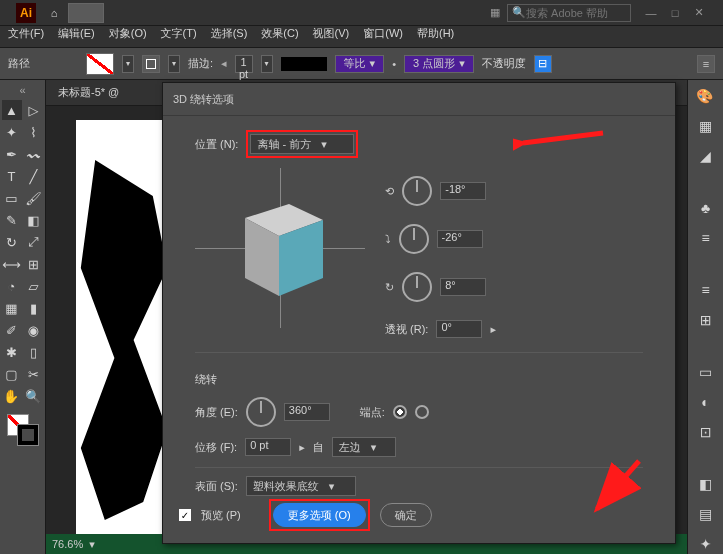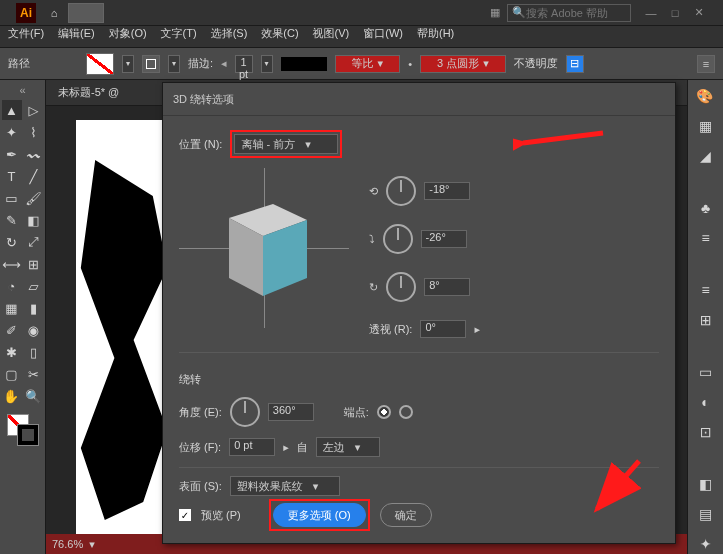--- a/index.html
+++ b/index.html
@@ -17,42 +17,42 @@
 .menubar{height:22px;background:#323232;display:flex;align-items:flex-start;padding:0 8px;gap:14px;border-bottom:1px solid #1a1a1a}
 .menu-item{color:#d4d4d4;cursor:pointer}
 .controlbar{height:32px;background:#4a4a4a;display:flex;align-items:center;padding:0 8px;gap:8px;border-bottom:1px solid #1a1a1a}
 .cb-label{color:#d4d4d4}
 .swatch{width:28px;height:22px;background:#fff;border:1px solid #666;position:relative}
 .swatch.red-slash::after{content:"";position:absolute;left:0;top:0;right:0;bottom:0;background:linear-gradient(to top right,transparent 45%,red 45%,red 55%,transparent 55%)}
 .dd-arrow{width:12px;height:18px;background:#3a3a3a;border:1px solid #666;display:flex;align-items:center;justify-content:center;font-size:8px}
 .small-box{width:18px;height:18px;background:#5a5a5a;border:1px solid #666;display:flex;align-items:center;justify-content:center}
 .num-input{width:18px;height:18px;background:#3a3a3a;border:1px solid #666;text-align:center;color:#d4d4d4}
 .cb-seg{width:46px;height:14px;background:linear-gradient(to right,#000,#000)}
-.dd-text{height:18px;background:#b91c1c;border:1px solid #666;padding:0 16px;display:flex;align-items:center;gap:4px}
+.dd-text{height:18px;background:#4c1d95;border:1px solid #666;padding:0 8px;display:flex;align-items:center;gap:4px}
 .main{display:flex;height:calc(554px - 26px - 22px - 32px)}
 .tool-col{width:46px;background:#4a4a4a;border-right:1px solid #1a1a1a;display:flex;flex-direction:column;align-items:center;padding-top:4px}
 .tool-grid{display:grid;grid-template-columns:20px 20px;gap:2px}
 .tool{width:20px;height:20px;display:flex;align-items:center;justify-content:center;color:#d4d4d4;cursor:pointer;font-size:13px}
 .tool.sel{background:#323232}
 .fillstroke{margin-top:8px;position:relative;width:32px;height:32px}
 .fs-fill{position:absolute;width:22px;height:22px;background:#fff;border:1px solid #888;left:0;top:0}
 .fs-fill::after{content:"";position:absolute;left:0;top:0;right:0;bottom:0;background:linear-gradient(to top right,transparent 43%,red 43%,red 57%,transparent 57%)}
 .fs-stroke{position:absolute;width:22px;height:22px;background:#000;border:1px solid #888;right:0;bottom:0}
 .fs-stroke::before{content:"";position:absolute;left:4px;top:4px;right:4px;bottom:4px;background:#4a4a4a}
 .canvas-area{flex:1;background:#262626;position:relative}
 .tab-row{height:26px;background:#323232;display:flex;align-items:center;padding-left:4px;border-bottom:1px solid #1a1a1a}
 .doc-tab{color:#d4d4d4;padding:0 8px}
 .artboard{position:absolute;left:30px;top:40px;width:96px;height:440px;background:#fff}
 .shape{position:absolute;left:0;top:40px;width:96px;height:360px;background:#000;clip-path:polygon(20% 0,80% 10%,95% 30%,60% 50%,95% 75%,70% 95%,30% 100%,5% 80%,40% 55%,5% 30%)}
-.zoom-bar{position:absolute;left:0;bottom:0;height:20px;background:#7f1d1d;width:100%;display:flex;align-items:center;padding:0 6px;gap:6px}
+.zoom-bar{position:absolute;left:0;bottom:0;height:20px;background:#14532d;width:100%;display:flex;align-items:center;padding:0 6px;gap:6px}
 .right-panels{width:36px;background:#4a4a4a;border-left:1px solid #1a1a1a;display:flex;flex-direction:column;align-items:center;padding-top:6px;gap:10px}
 .panel-icon{width:20px;height:20px;display:flex;align-items:center;justify-content:center;color:#d4d4d4;font-size:14px}
 .dialog{position:absolute;left:162px;top:82px;width:514px;height:462px;background:#4b4b4b;border:1px solid #1a1a1a;box-shadow:2px 2px 6px rgba(0,0,0,.5)}
 .dlg-title{height:28px;background:#4b4b4b;display:flex;align-items:center;padding:16px 10px;border-bottom:1px solid #3a3a3a}
-.dlg-body{padding:14px 16px}
+.dlg-body{padding:14px 32px}
 .row{display:flex;align-items:center;gap:8px;margin-bottom:10px}
 .lbl{color:#d4d4d4}
 .combo{height:20px;background:#3a3a3a;border:1px solid #666;padding:0 6px;display:flex;align-items:center;gap:10px}
 .highlight-red{border:2px solid #ff1a1a;padding:2px}
 .cube-area{display:flex;gap:20px;margin:8px 0 14px}
 .cube-box{width:170px;height:160px;position:relative}
 .crosshair-h{position:absolute;left:0;right:0;top:50%;height:1px;background:#888}
 .crosshair-v{position:absolute;top:0;bottom:0;left:50%;width:1px;background:#888}
 .cube{position:absolute;left:36px;top:28px;width:100px;height:110px}
 .rot-col{display:flex;flex-direction:column;gap:18px;padding-top:8px}

